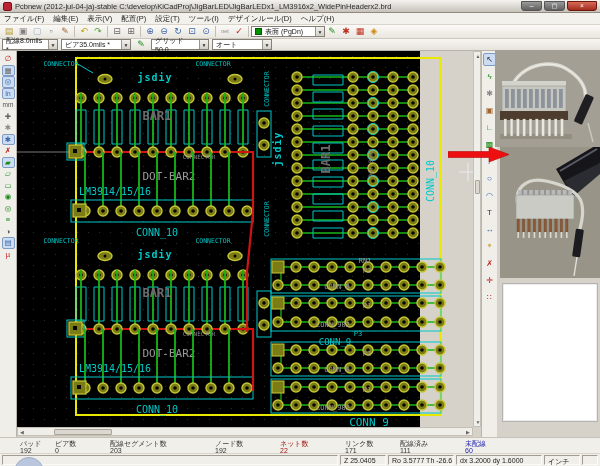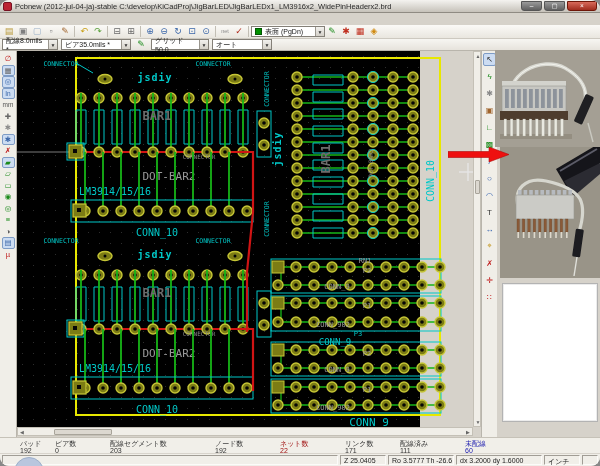--- a/index.html
+++ b/index.html
@@ -1,18 +1,18 @@
 <!DOCTYPE html>
 <html><head>
 <meta charset="utf-8">
 <style>
   html,body{margin:0;padding:0;background:#888;}
   *{box-sizing:border-box;}
   #app{position:relative;width:600px;height:466px;overflow:hidden;
-       font-family:"Liberation Sans","DejaVu Sans",sans-serif;background:#d6d2ca;border-radius:9px;
+       font-family:"Liberation Sans","DejaVu Sans",sans-serif;background:#d6d2ca;
        -webkit-font-smoothing:antialiased;}
   
   #titlebar{position:absolute;left:0;top:0;width:600px;height:13px;
     background:linear-gradient(#f4f3f0,#c6c2ba);border-bottom:1px solid #8f8b83;
     display:flex;align-items:center;padding:0 3px;}
   #appicon{width:9px;height:9px;background:#b23;border:1px solid #712;border-radius:2px;margin-right:3px;flex:0 0 auto;}
   #titletext{font-size:7.5px;color:#2a2a2a;white-space:nowrap;overflow:hidden;flex:1;}
   .winbtn{width:21px;height:10px;margin-left:2px;border-radius:0 0 3px 3px;border:1px solid #555;
     background:linear-gradient(#9a9a9a,#5f5f5f);color:#fff;font-size:6.5px;line-height:8px;text-align:center;flex:0 0 auto;}
   .winbtn.close{width:30px;background:linear-gradient(#d86a5a,#a02d1e);border-color:#6e1608;}
@@ -85,20 +85,30 @@
 <div id="app">
 
   <div id="titlebar">
     <div id="appicon"></div>
     <div id="titletext">Pcbnew (2012-jul-04-ja)-stable C:\develop\KiCadProj\JigBarLED\JigBarLEDx1_LM3916x2_WidePinHeaderx2.brd</div>
     <div class="winbtn">–</div>
     <div class="winbtn">▢</div>
     <div class="winbtn close">×</div>
   </div>
 
+  <div id="menubar">
+    <span class="menuitem">ファイル(F)</span>
+    <span class="menuitem">編集(E)</span>
+    <span class="menuitem">表示(V)</span>
+    <span class="menuitem">配置(P)</span>
+    <span class="menuitem">設定(T)</span>
+    <span class="menuitem">ツール(I)</span>
+    <span class="menuitem">デザインルール(D)</span>
+    <span class="menuitem">ヘルプ(H)</span>
+  </div>
 
   <div id="tb1">
     <span class="tbtn" style="color:#b99a3c">▤</span>
     <span class="tbtn" style="color:#7f7f7f">▣</span>
     <span class="tbtn" style="color:#9ab0c8">▢</span>
     <span class="tbtn" style="color:#8a8a8a">▫</span>
     <span class="tbtn" style="color:#a0642c">✎</span>
     <span class="sep"></span>
     <span class="tbtn" style="color:#c8a018">↶</span>
     <span class="tbtn" style="color:#58a038">↷</span>

